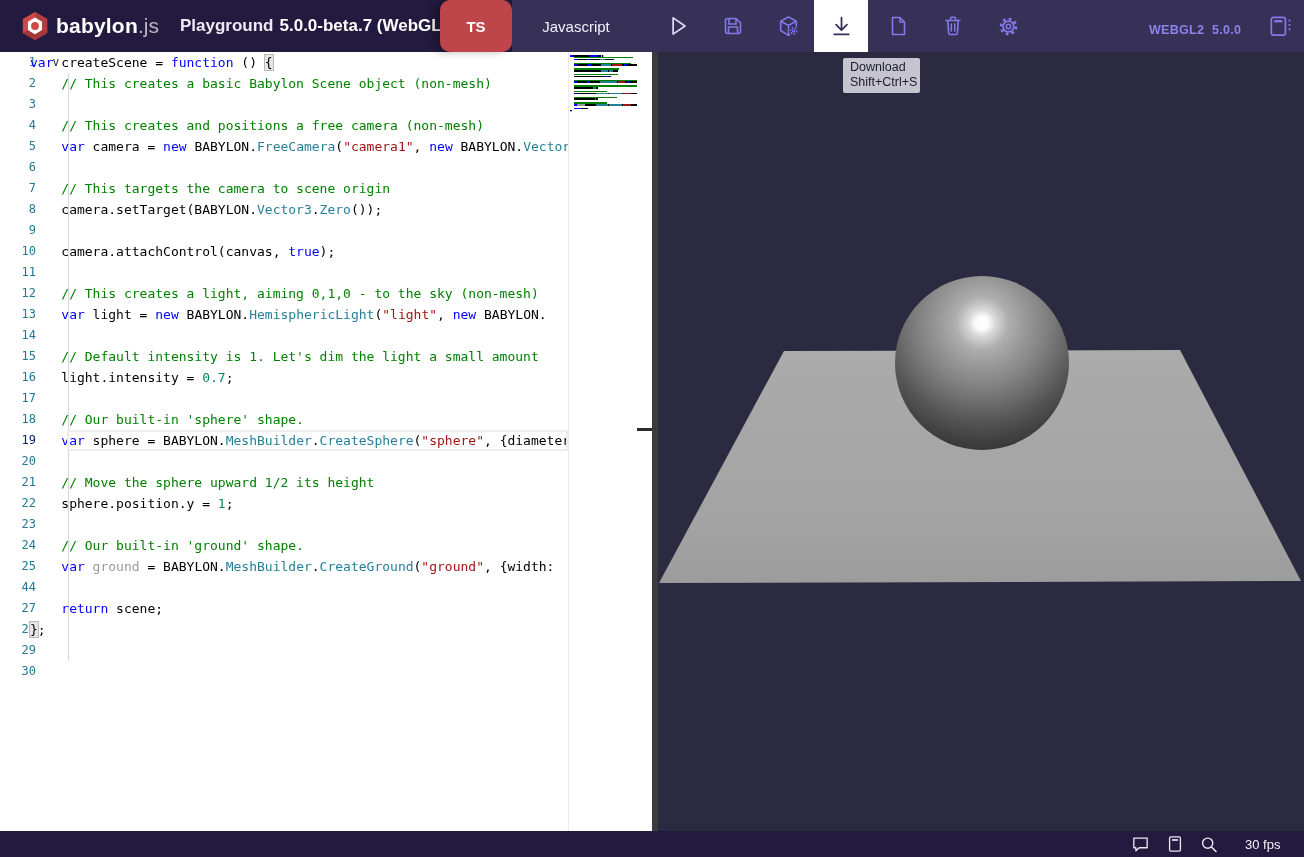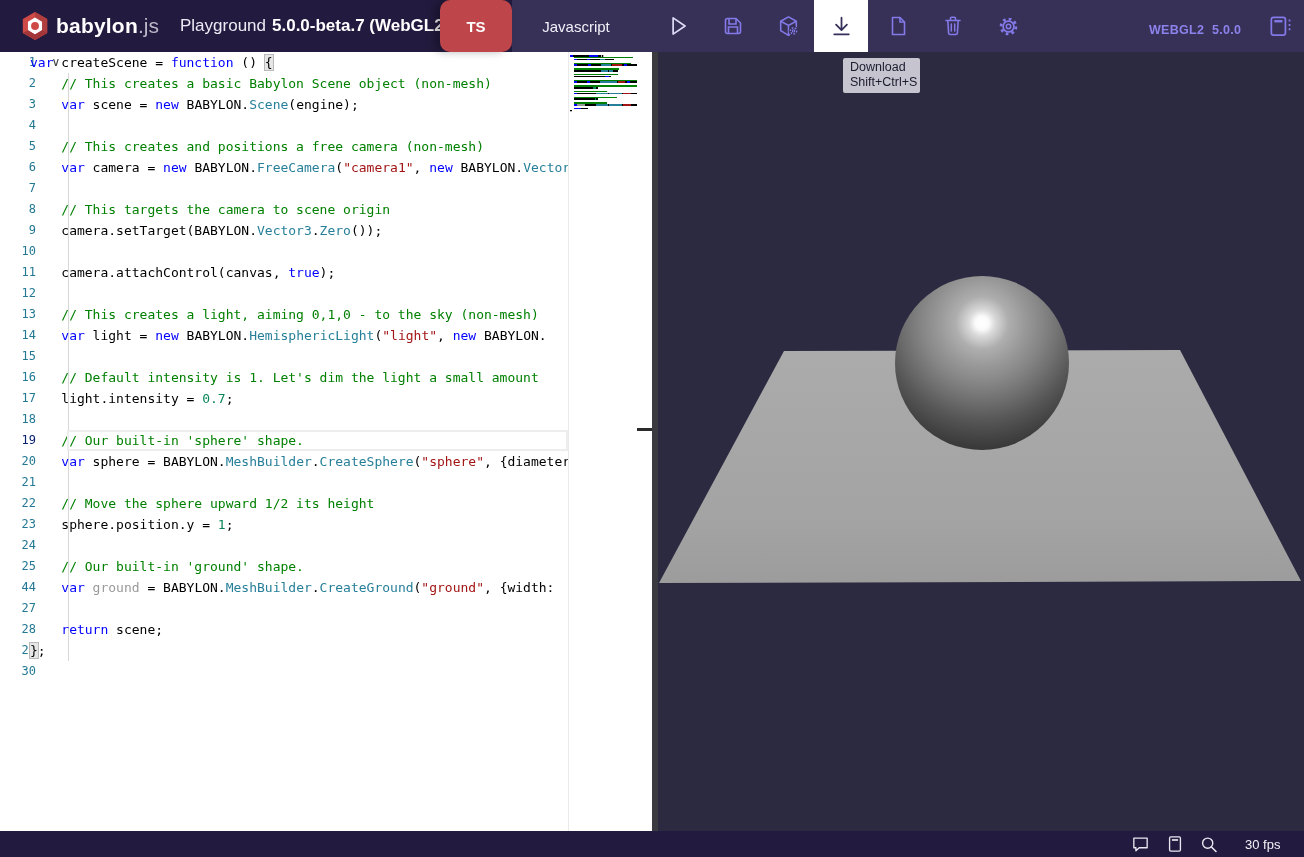--- a/index.html
+++ b/index.html
@@ -8,21 +8,21 @@
   #app { position:relative; width:1304px; height:857px; overflow:hidden; background:#fff; }
 
   
   .header { position:absolute; left:0; top:0; width:1304px; height:52px; background:#231B3F; z-index:20; }
   .header-right-zone { position:absolute; left:512px; top:0; width:792px; height:52px; background:#373157; }
   .logo { position:absolute; left:20px; top:11px; width:30px; height:30px; }
   .brand { position:absolute; left:56px; top:0; height:52px; display:flex; align-items:center; }
   .brand-bold { font-size:21px; font-weight:bold; color:#FFFFFF; letter-spacing:0.2px; }
   .brand-light { font-size:21px; font-weight:300; color:#BCB6C8;text-align:right; }
   .pg-title { position:absolute; left:180px; top:0; height:52px; display:flex; align-items:center; gap:6px; }
-  .pg-title .reg { font-size:17px; color:#EDEAF5; font-weight:400; }
+  .pg-title .reg { font-size:17px; color:#EDEAF5; font-weight:700; }
   .pg-title .bold { font-size:17px; color:#FFFFFF; font-weight:bold; }
   .ts-btn { position:absolute; left:440px; top:0; width:72px; height:52px; background:#BE4549;
             border-radius:10px; display:flex; align-items:center; justify-content:center;
             color:#fff; font-size:15px; font-weight:bold; box-shadow:-6px 0 8px rgba(0,0,0,0.28); z-index:2; }
   .lang-sel { position:absolute; left:512px; top:0; width:128px; height:52px; display:flex;
               align-items:center; justify-content:center; color:#F2F0FA; font-size:15px; }
   .tool-btn { position:absolute; top:0; width:44px; height:52px; display:flex; align-items:center; justify-content:center; }
   .tool-btn svg { display:block; }
   .tool-btn.download-active { width:54px; background:#FFFFFF; }
   .hdr-label { position:absolute; top:0; height:60px; display:flex; align-items:center;
@@ -198,21 +198,20 @@
         <div class="ln">27</div>
         <div class="ln">28</div>
         <div class="ln">29</div>
         <div class="ln">30</div>
       </div>
     <div class="fold-chevron">∨</div>
     <div class="indent-guide"></div>
     <div class="code-area" id="codeArea">
         <div class="code-line"><span class="tk-k">var</span><span class="tk-d"> createScene = </span><span class="tk-k">function</span><span class="tk-d"> () </span><span class="tk-bh">{</span></div>
         <div class="code-line"><span class="tk-w">    </span><span class="tk-c">// This creates a basic Babylon Scene object (non-mesh)</span></div>
-        <div class="code-line"><span class="tk-w">    </span><span class="tk-k">var</span><span class="tk-d"> scene = </span><span class="tk-k">new</span><span class="tk-d"> BABYLON.</span><span class="tk-t">Scene</span><span class="tk-d">(engine);</span></div>
         <div class="code-line"></div>
         <div class="code-line"><span class="tk-w">    </span><span class="tk-c">// This creates and positions a free camera (non-mesh)</span></div>
         <div class="code-line"><span class="tk-w">    </span><span class="tk-k">var</span><span class="tk-d"> camera = </span><span class="tk-k">new</span><span class="tk-d"> BABYLON.</span><span class="tk-t">FreeCamera</span><span class="tk-d">(</span><span class="tk-s">"camera1"</span><span class="tk-d">, </span><span class="tk-k">new</span><span class="tk-d"> BABYLON.</span><span class="tk-t">Vector3</span></div>
         <div class="code-line"></div>
         <div class="code-line"><span class="tk-w">    </span><span class="tk-c">// This targets the camera to scene origin</span></div>
         <div class="code-line"><span class="tk-w">    </span><span class="tk-d">camera.setTarget(BABYLON.</span><span class="tk-t">Vector3</span><span class="tk-d">.</span><span class="tk-t">Zero</span><span class="tk-d">());</span></div>
         <div class="code-line"></div>
         <div class="code-line"><span class="tk-w">    </span><span class="tk-d">camera.attachControl(canvas, </span><span class="tk-k">true</span><span class="tk-d">);</span></div>
         <div class="code-line"></div>
         <div class="code-line"><span class="tk-w">    </span><span class="tk-c">// This creates a light, aiming 0,1,0 - to the sky (non-mesh)</span></div>

